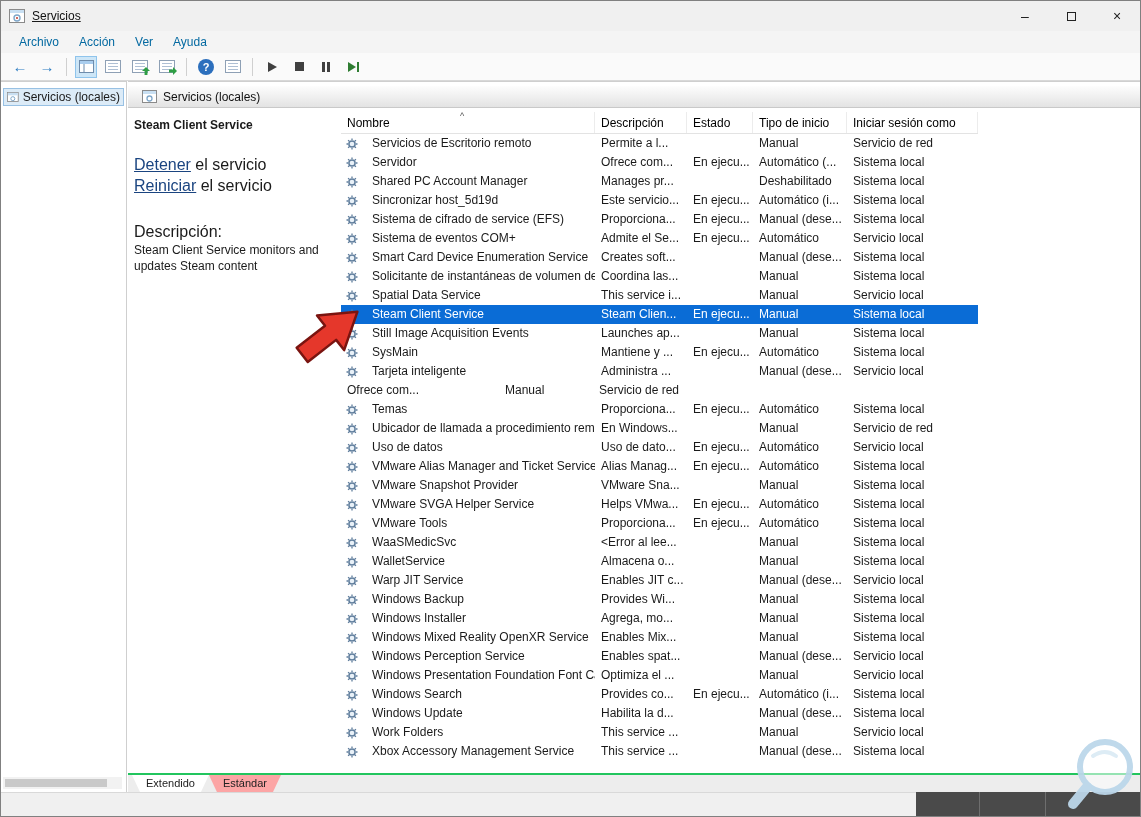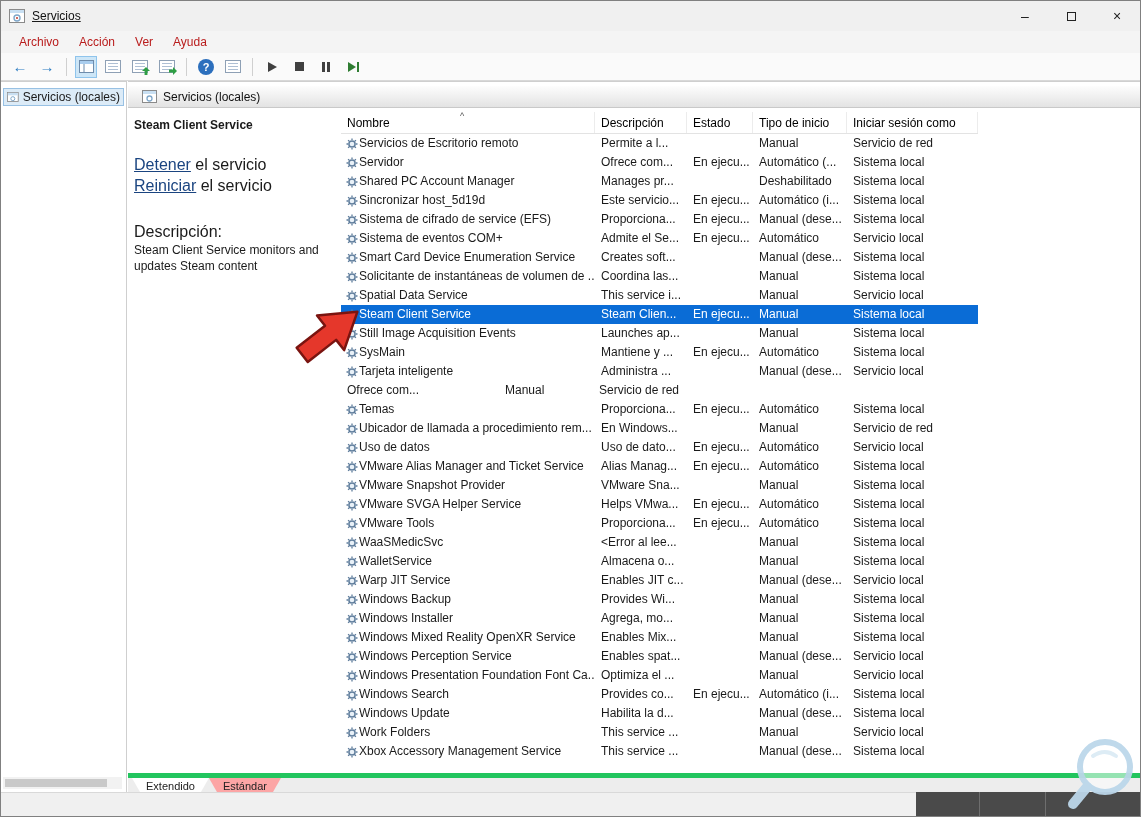--- a/index.html
+++ b/index.html
@@ -15,21 +15,21 @@
   .app-icon { margin-left:8px; display:flex; align-items:center; }
   .titlebar-title { font-size:12px; margin-left:7px; color:#111; }
   .win-controls { position:absolute; right:0; top:0; height:30px; display:flex; }
   .win-btn { width:46px; height:30px; display:flex; align-items:center;
              justify-content:center; font-size:14px; color:#222; cursor:default; }
   .max-box { width:9px; height:9px; border:1px solid #222; display:block; }
 
   
   .menubar { position:absolute; left:0; top:30px; width:100%; height:22px;
              background:#f4f4f4; display:flex; align-items:center; padding-left:8px; }
-  .menu-item { font-size:12px; padding:2px 10px; color:#b91c1c; }
+  .menu-item { font-size:12px; padding:2px 10px; color:#0369a1; }
 
   
   .toolbar { position:absolute; left:0; top:52px; width:100%; height:28px;
              background:#fafafa; border-bottom:1px solid #d8d8d8;
              display:flex; align-items:center; padding-left:8px; gap:5px; }
   .tb { min-width:22px; height:22px; display:flex; align-items:center;
         justify-content:center; }
   .tb.arrow { font-size:15px; font-weight:bold; color:#2b7cc2; }
   .tb.pressed { background:#cde6f7; border:1px solid #8fc4ec; }
   .tb-sep { width:1px; height:18px; background:#d0d0d0; margin:0 3px; }
@@ -86,27 +86,27 @@
          white-space:nowrap; overflow:hidden; color:#000000; }
   .sort-caret { position:absolute; top:0; left:119px; font-size:9px; color:#555; line-height:8px; }
   .c-name   { width:254px; }
   .c-desc   { width:92px; }
   .c-estado { width:66px; }
   .c-tipo   { width:94px; }
   .c-sesion { width:131px; }
   .t-row { display:flex; height:19px; }
   .t-row .cell { font-size:12px; padding:0 4px 0 6px; white-space:nowrap;
                  overflow:hidden; height:19px; line-height:19px; }
-  .t-row .c-name { display:flex; align-items:center; gap:1px; padding-left:5px; }
+  .t-row .c-name { display:flex; align-items:center; gap:14px; padding-left:5px; }
   .t-row.selected { background:#0a6cd6; color:#fff; }
   .gear-icon { display:flex; align-items:center; flex:0 0 auto; }
 
   
   .bottom-tabs { position:absolute; left:0; right:0; bottom:0; height:19px;
-                 background:#ededed; border-top:5px solid #22c55e; display:flex;
+                 background:#ededed; border-top:2px solid #22c55e; display:flex;
                  padding-left:4px; align-items:stretch; }
   .tab { font-size:11px; padding:2px 14px 0 14px; color:#222;
          clip-path:polygon(0 0,100% 0,calc(100% - 8px) 100%,8px 100%); }
   .tab.active { background:#fff; }
   .tab.inactive { background:#fca5a5; }
 
   
   .bottom-strip { position:absolute; left:0; bottom:0; width:100%; height:24px;
                   background:#f0f0f0; border-top:1px solid #d9d9d9; }
   .bottom-dark { position:absolute; left:915px; bottom:0; width:226px; height:24px;

